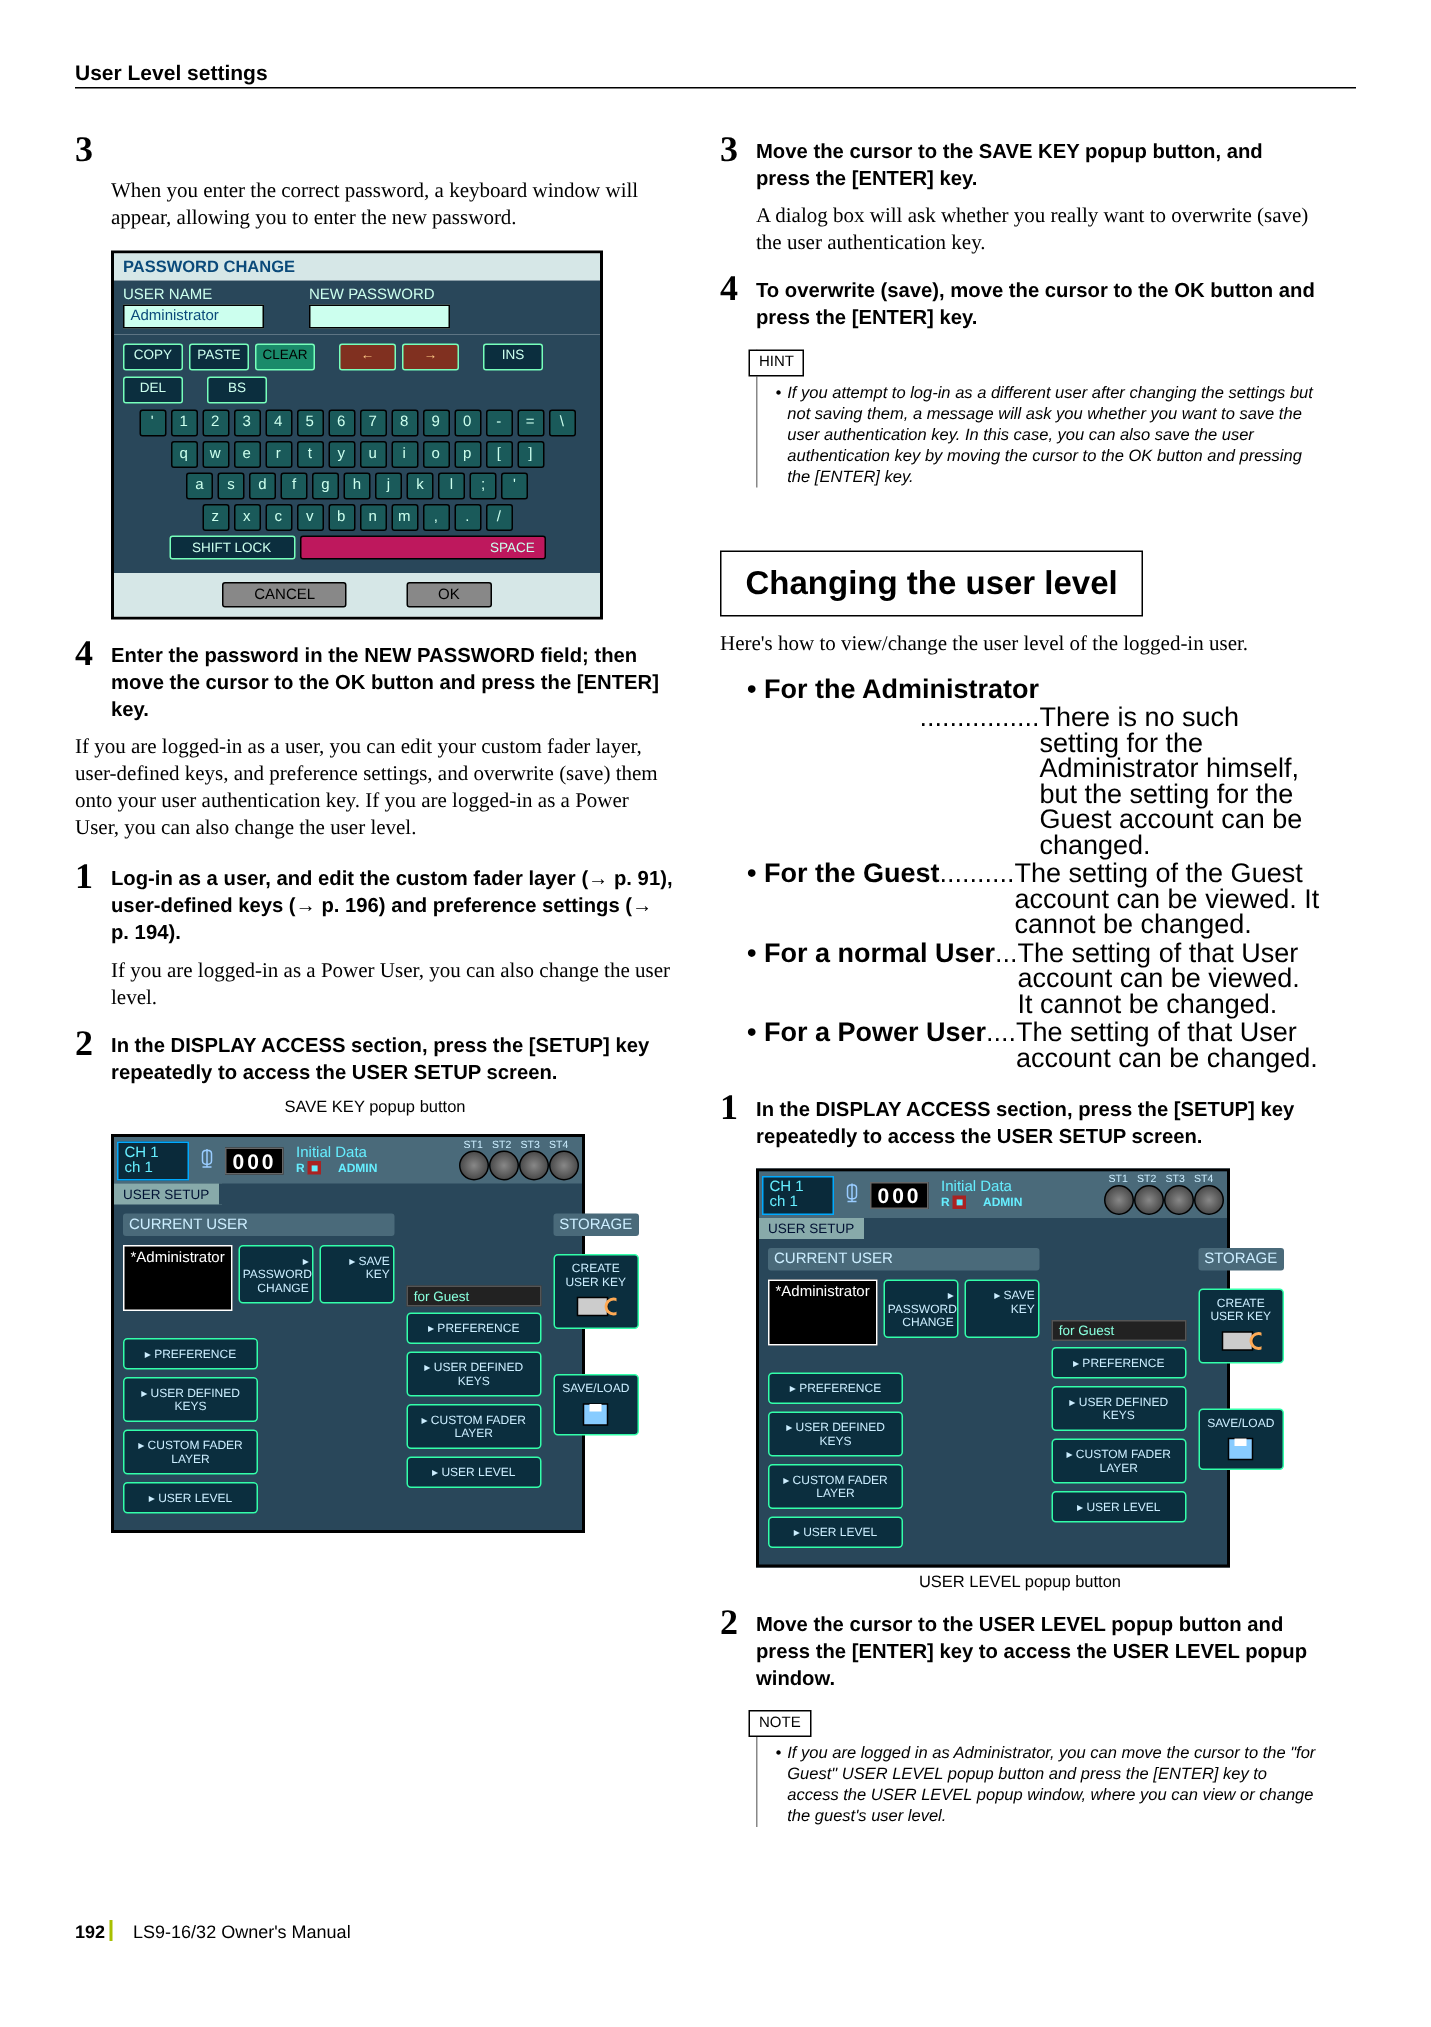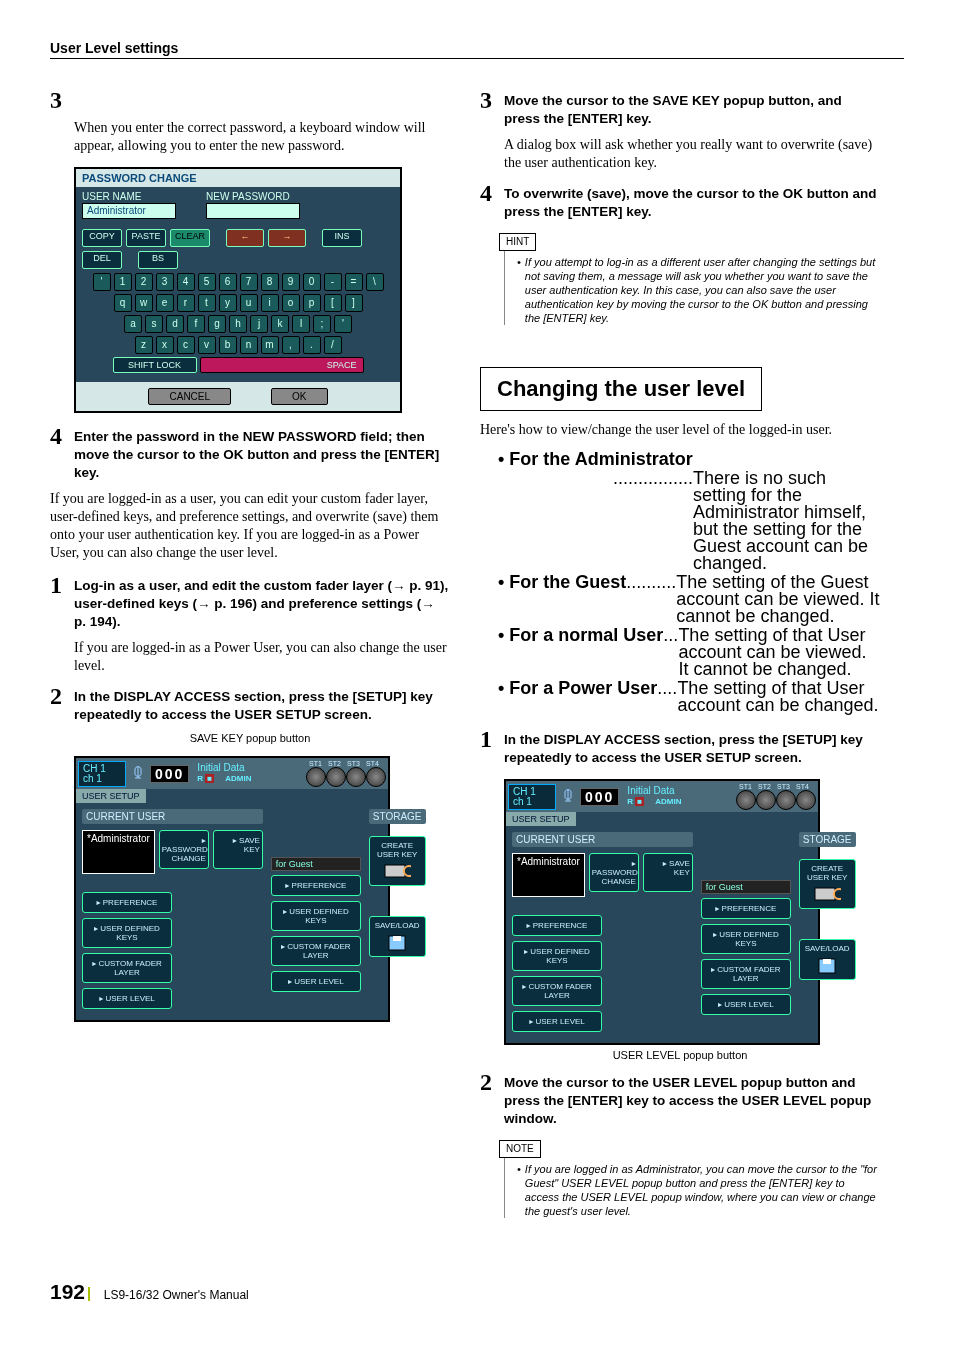--- a/index.html
+++ b/index.html
@@ -61,21 +61,21 @@
     .su-pillrow { display: flex; gap: 4px; }
     .su-pill { background: #0b2e3e; border: 1px solid #3fa; color: #cef; font-size: 8px; padding: 5px 2px; border-radius: 3px; margin-bottom: 5px; text-align: center; line-height: 9px; }
     .su-pill.w90 { width: 84px; }
     .su-pill.w40 { width: 44px; text-align: right; }
     .su-forguest { background: #222; color: #8fd; padding: 1px 4px; font-size: 9px; margin-bottom: 4px; border: 1px solid #555; }
     .su-storage { display: flex; flex-direction: column; gap: 6px; }
     .su-stbox { border: 1px solid #3fa; background: #0b2e3e; padding: 4px; color: #cef; text-align: center; font-size: 8px; line-height: 9px; border-radius: 3px; }
     .su-cardicon { display: block; margin: 4px auto 0; }
 
     .pagefoot { margin-top: 50px; font-family: Arial, Helvetica, sans-serif; font-size: 12px; }
-    .pagefoot .pg { font-weight: bold; font-size: 21px; }
+    .pagefoot .pg { font-weight: bold; font-size: 12px; }
     .pagefoot .man { font-size: 12px; margin-left: 8px; }
     .pagefoot .bar { display: inline-block; width: 2px; height: 14px; background: #a8c000; vertical-align: -2px; margin-right: 2px; }
   </style>
 </head>
 <body>
 
 <div class="section-header">User Level settings</div>
 
 <div class="columns">
 

